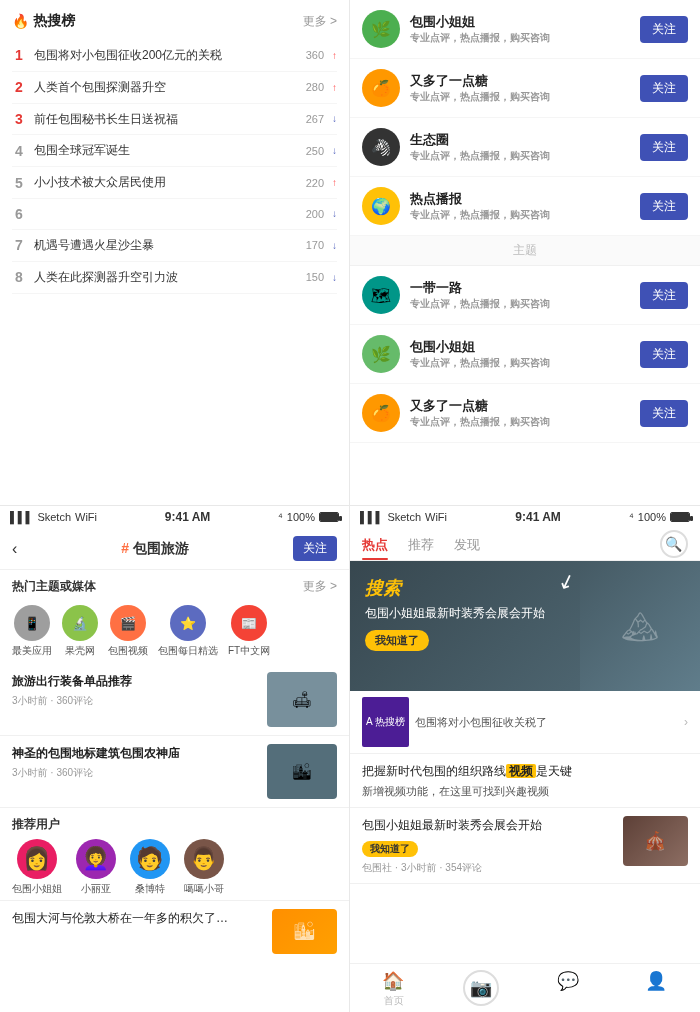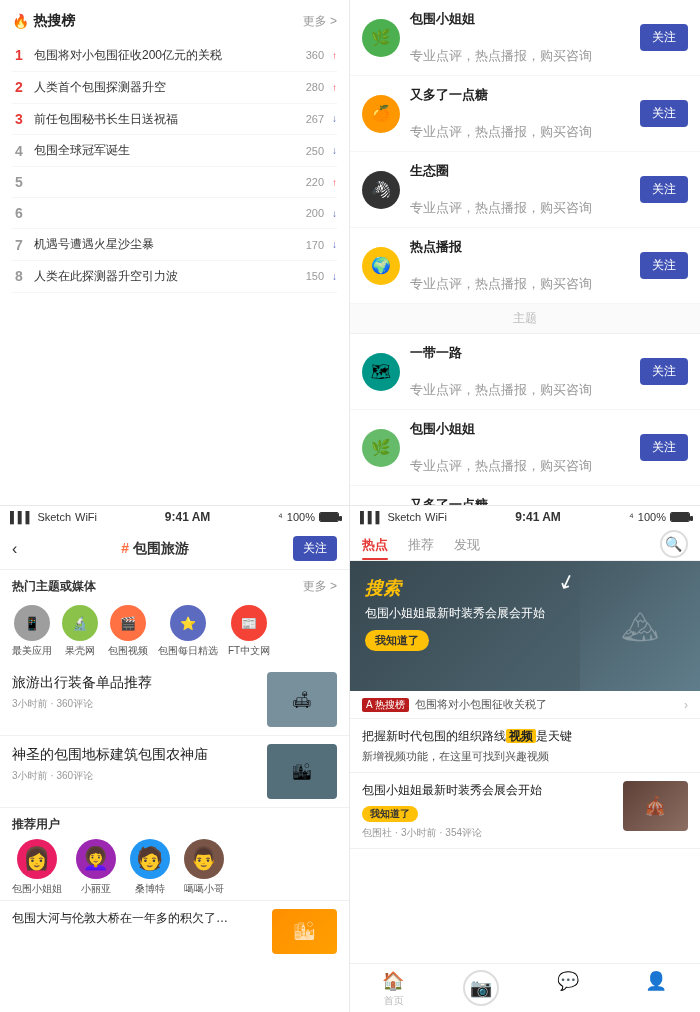--- a/index.html
+++ b/index.html
@@ -92,21 +92,21 @@
       font-size: 16px;
     }
     .avatar-green { background: #4caf50; }
     .avatar-orange { background: #ff9800; }
     .avatar-zebra { background: #333; }
     .avatar-amber { background: #ffc107; }
     .avatar-teal { background: #009688; }
     .avatar-green2 { background: #66bb6a; }
     .follow-info { flex: 1 }
     .follow-name { font-size: 13px; font-weight: bold; color: #222; }
-    .follow-desc { font-size: 13px; color: #999; margin-top: 19px; }
+    .follow-desc { font-size: 10px; color: #999; margin-top: 0; font-weight: bold; }
     .follow-btn {
       background: #3f51b5;
       color: #fff;
       border: none;
       border-radius: 4px;
       padding: 5px 12px;
       font-size: 12px;
       cursor: pointer;
       flex-shrink: 0;
     }
@@ -189,21 +189,21 @@
     }
     .topic-label { font-size: 10px; color: #555; }
 
     .article-card {
       display: flex;
       gap: 8px;
       padding: 8px 12px;
       border-bottom: 1px solid #f0f0f0;
     }
     .article-content { flex: 1; }
-    .article-title { font-size: 14px; color: #222; line-height: 1.5; font-weight: 400; }
+    .article-title { font-size: 12px; color: #222; line-height: 1.5; font-weight: 700; }
     .article-meta { font-size: 10px; color: #999; margin-top: 4px; }
     .article-thumb {
       width: 70px; height: 55px; border-radius: 4px; flex-shrink: 0;
       overflow: hidden; display: flex; align-items: center; justify-content: center;
     }
 
     .recommend-section { padding: 8px 12px 4px; }
     .recommend-title { font-size: 12px; font-weight: bold; color: #333; margin-bottom: 6px; }
     .recommend-users { display: flex; gap: 14px; }
     .rec-user { display: flex; flex-direction: column; align-items: center; gap: 3px; }
@@ -322,24 +322,24 @@
     .hot-strip {
       display: flex;
       align-items: center;
       padding: 6px 12px;
       background: #fff;
       border-bottom: 1px solid #f0f0f0;
       gap: 6px;
       font-size: 11px;
     }
     .hot-badge {
-      background: #b91c1c;
+      background: #4c1d95;
       color: #fff;
       font-size: 10px;
-      padding: 0 4px;
+      padding: 18px 4px;
       border-radius: 2px;
       flex-shrink: 0;
     }
     .hot-strip-text { color: #555; flex: 1; }
     .hot-strip-arrow { color: #bbb; font-size: 12px; }
 
     .disc-card {
       padding: 8px 12px;
       border-bottom: 1px solid #f0f0f0;
     }
@@ -434,20 +434,21 @@
       <span class="trend-down">↓</span>
     </div>
       <div class="hot-list-item">
       <span class="hot-rank normal">4</span>
       <span class="hot-text">包围全球冠军诞生</span>
       <span class="hot-num">250</span>
       <span class="trend-down">↓</span>
     </div>
       <div class="hot-list-item">
       <span class="hot-rank normal">5</span>
+      <span class="hot-text">小小技术被大众居民使用</span>
       <span class="hot-num">220</span>
       <span class="trend-up">↑</span>
     </div>
       <div class="hot-list-item">
       <span class="hot-rank normal">6</span>
       <span class="hot-num">200</span>
       <span class="trend-down">↓</span>
     </div>
       <div class="hot-list-item">
       <span class="hot-rank normal">7</span>

